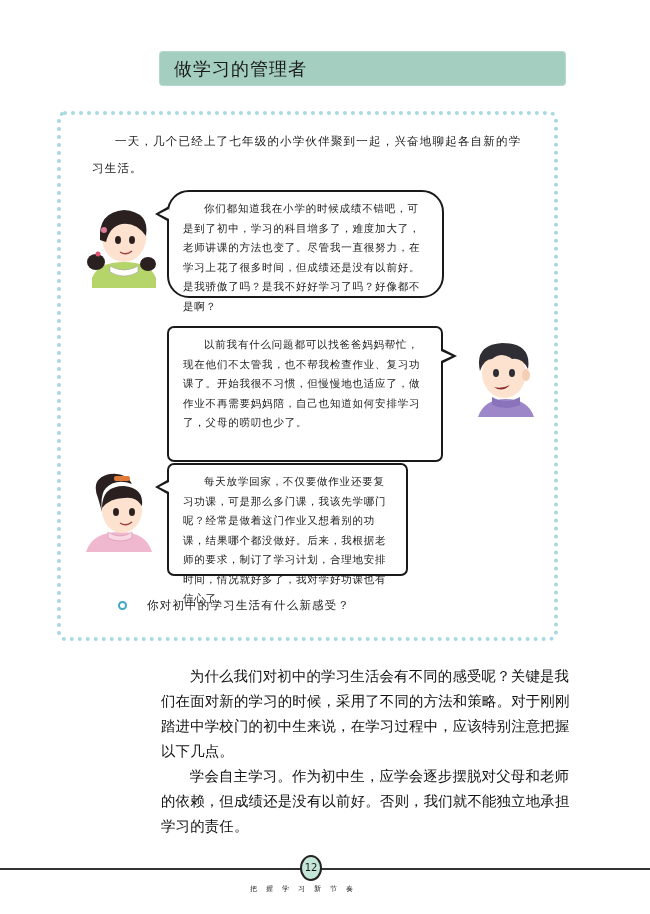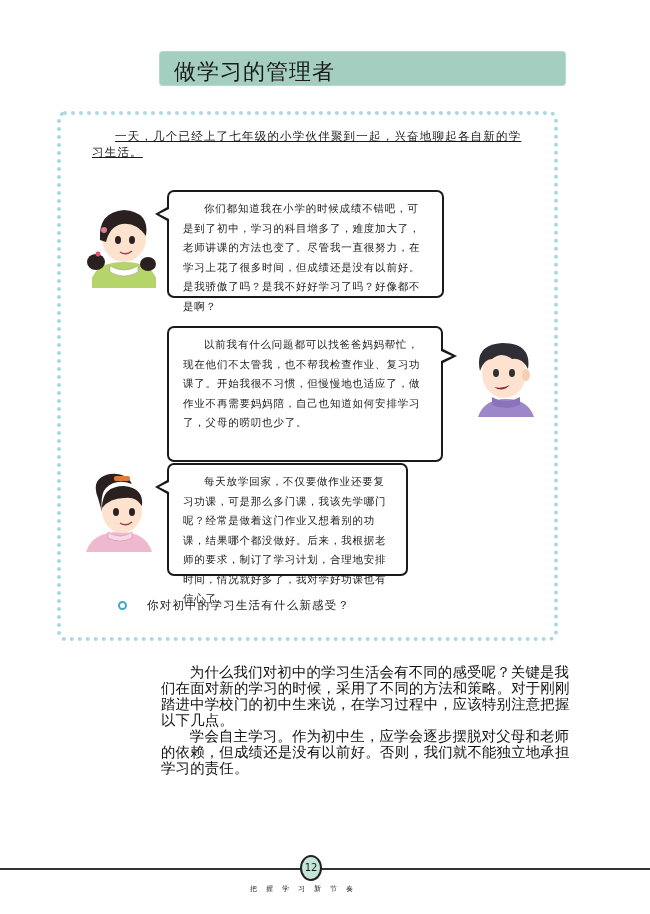--- a/index.html
+++ b/index.html
@@ -7,46 +7,45 @@
   body { position: relative; font-family: "DejaVu Sans", sans-serif; color: #1a1a1a; }
 
   .title-bar {
     position: absolute; left: 160px; top: 52px; width: 405px; height: 33px;
     background: #a3cec0;
     border-radius: 3px;
     box-shadow: 0 0 0 1px #b7d9cd;
   }
   .title-bar .title {
     position: absolute; left: 14px; top: 5px;
-    font-size: 22px; color: #1a1a1a; letter-spacing: 1px; font-family: Liberation Mono, monospace;
+    font-size: 18px; color: #1a1a1a; letter-spacing: 1px; font-family: Liberation Mono, monospace;
   }
 
   .dashed-box {
     position: absolute; left: 57px; top: 111px; width: 501px; height: 530px;
     border: 4px dotted #a8d8e0;
     border-radius: 8px;
   }
 
   .intro {
     position: absolute; left: 92px; top: 128px; width: 440px;
-    font-size: 11.5px; line-height: 16px; letter-spacing: 1.2px;
+    font-size: 11.5px; line-height: 27px; letter-spacing: 1.2px;
     text-indent: 2em;
-    text-decoration: underline;
   }
 
   .bubble {
     position: absolute; background: #fff;
     border: 2px solid #1a1a1a; border-radius: 7px;
     font-size: 10.5px; line-height: 19.5px; letter-spacing: 0.8px;
     padding: 7px 14px 6px 14px; text-indent: 2em;
   }
   .bubble .tail {
     position: absolute; width: 0; height: 0;
   }
-  .b1 { left: 167px; top: 190px; width: 277px; height: 108px; }
+  .b1 { left: 167px; top: 190px; width: 277px; height: 108px; border-radius: 22px; }
   .b1 .tail-outer { left: -14px; top: 14px; border-top: 8px solid transparent; border-bottom: 8px solid transparent; border-right: 14px solid #1a1a1a; }
   .b1 .tail-inner { left: -10px; top: 17px; border-top: 5px solid transparent; border-bottom: 5px solid transparent; border-right: 10px solid #fff; }
 
   .b2 { left: 167px; top: 326px; width: 276px; height: 136px; }
   .b2 .tail-outer { right: -16px; top: 20px; border-top: 8px solid transparent; border-bottom: 8px solid transparent; border-left: 16px solid #1a1a1a; }
   .b2 .tail-inner { right: -11px; top: 23px; border-top: 5px solid transparent; border-bottom: 5px solid transparent; border-left: 11px solid #fff; }
 
   .b3 { left: 167px; top: 463px; width: 241px; height: 113px; }
   .b3 .tail-outer { left: -14px; top: 14px; border-top: 8px solid transparent; border-bottom: 8px solid transparent; border-right: 14px solid #1a1a1a; }
   .b3 .tail-inner { left: -10px; top: 17px; border-top: 5px solid transparent; border-bottom: 5px solid transparent; border-right: 10px solid #fff; }
@@ -61,21 +60,21 @@
     font-size: 11.5px; letter-spacing: 1.2px;
     display: flex; align-items: center; gap: 20px;
   }
   .question .circle {
     width: 9px; height: 9px; border: 2px solid #3fa8c2; border-radius: 50%;
     display: inline-block;
   }
 
   .body-text {
     position: absolute; left: 161px; top: 664px; width: 420px;
-    font-size: 14.4px; line-height: 16px; letter-spacing: 0.2px; color: #111;
+    font-size: 14.4px; line-height: 25px; letter-spacing: 0.2px; color: #111;
   }
   .body-text p { text-indent: 2em; }
 
   .footer-line {
     position: absolute; left: 0; top: 868px; width: 650px; height: 2px; background: #333;
   }
   .page-num {
     position: absolute; left: 300px; top: 855px; width: 22px; height: 26px;
     background: #c4e6d8; border: 2px solid #222; border-radius: 50%;
     font-size: 10px; text-align: center; line-height: 22px;

